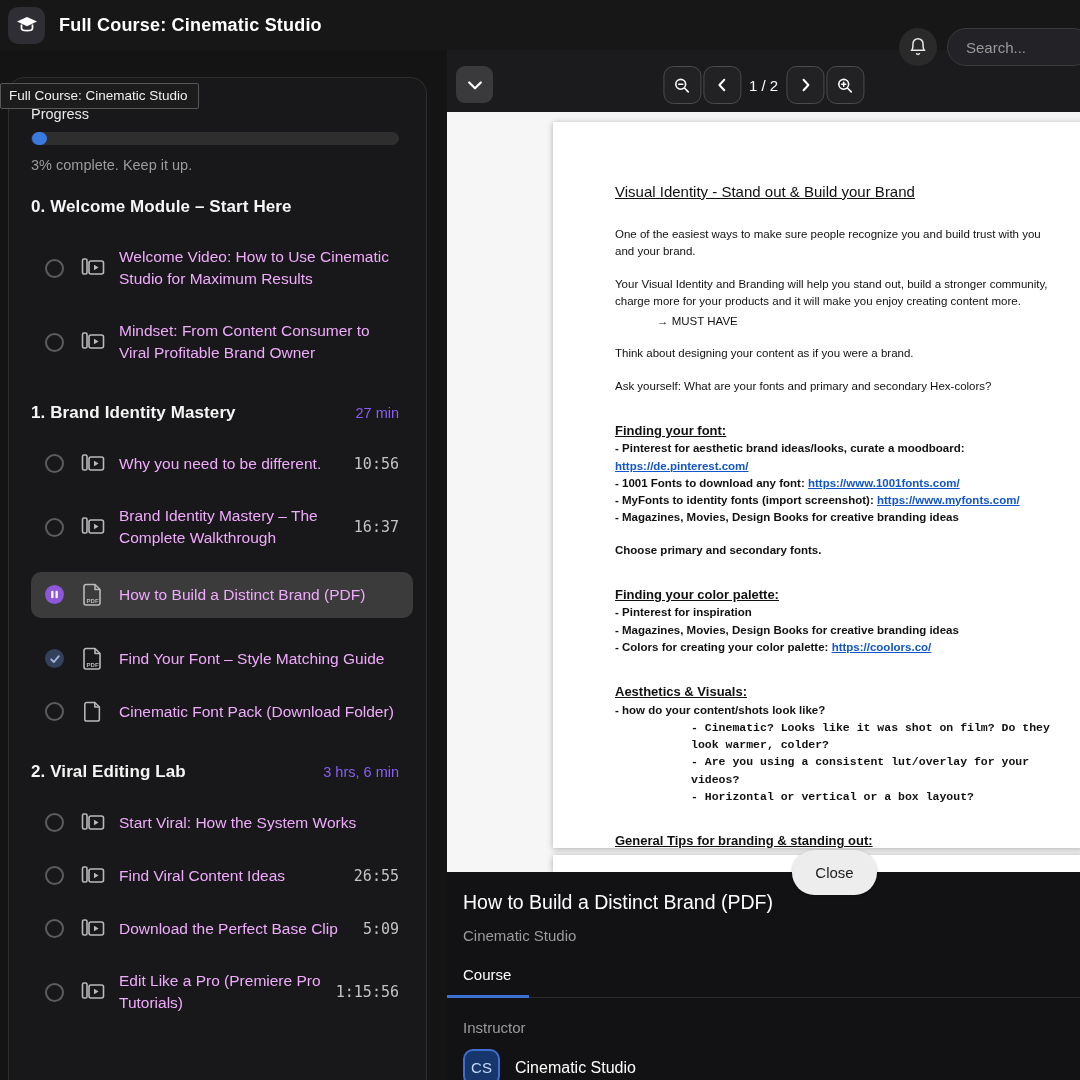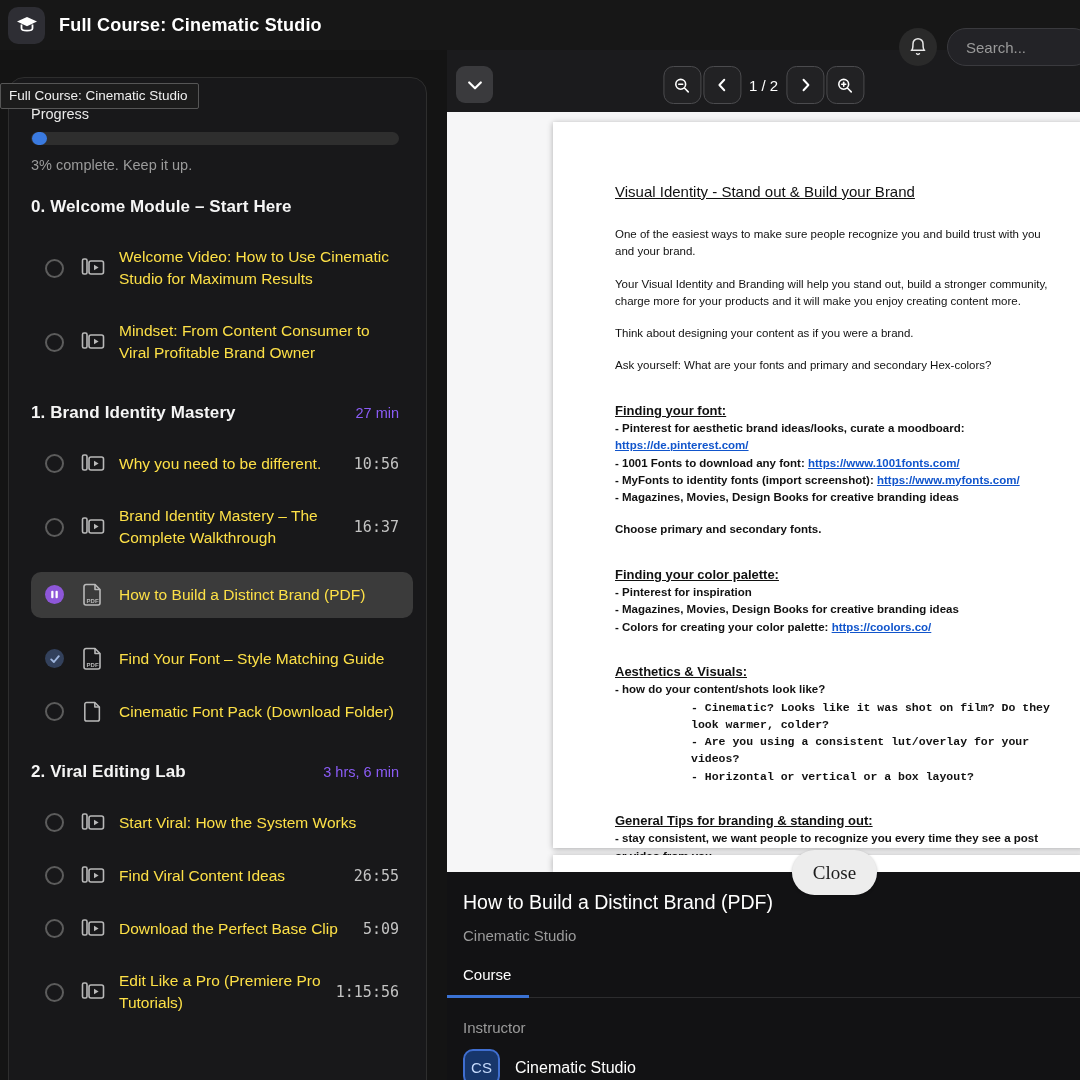--- a/index.html
+++ b/index.html
@@ -37,21 +37,21 @@
 
   .item { display:flex; align-items:center; margin-top:29px; padding-left:14px; }
   .item.selected { background:#3b3b3b; border-radius:10px; padding:11px 10px 11px 14px;
                    margin:22px -14px 16px 0; }
   .st { flex:0 0 auto; width:19px; height:19px; display:flex; align-items:center; justify-content:center; }
   .st-none { border:2px solid #5c5c5c; border-radius:50%; background:transparent; }
   .st-selected { border-radius:50%; background:#8e57d9; }
   .st-completed { border-radius:50%; background:#33415c; }
   .type-icon { flex:0 0 auto; margin-left:17px; width:24px; height:24px; display:flex;
                align-items:center; justify-content:center; color:#b9b9b9; }
-  .item-label { flex:1 1 auto; margin-left:14px; color:#fde047; font-size:15.5px; line-height:1.45; }
+  .item-label { flex:1 1 auto; margin-left:14px; color:#f0abfc; font-size:15.5px; line-height:1.45; }
   .item-duration { flex:0 0 auto; margin-left:12px; color:#c3c3c3; font-size:15px;
                    font-family:"DejaVu Sans Mono", monospace; align-self:center; }
 
   
   .main { position:absolute; left:447px; top:50px; width:633px; height:1030px; background:#1b1b1d; }
 
   .pdf-toolbar { position:absolute; left:0; top:0; width:633px; height:62px; background:#1b1b1d; }
   .collapse-btn { position:absolute; left:9px; top:16px; width:37px; height:37px; border-radius:9px;
                   background:#3a3a3d; display:flex; align-items:center; justify-content:center; }
   .pdf-controls { position:absolute; left:50%; transform:translateX(-50%); top:16px;
@@ -69,22 +69,22 @@
   .doc { font-size:11.5px; line-height:1.5; }
   .doc .p { margin-top:15px; font-weight:400; }
   .doc .indent { margin-top:3px; margin-left:42px; }
   .doc .h { margin-top:26px; font-size:13px; font-weight:700; text-decoration:underline; }
   .doc .li { font-weight:700; }
   .doc .li2 { font-weight:700; margin-left:76px;font-family:Liberation Mono, monospace; }
   .doc .b { font-weight:700; margin-top:15px; }
   .doc a { color:#1155cc; font-weight:700; }
 
   .close-btn { position:absolute; left:792px; top:850px; width:85px; height:45px; border-radius:23px;
-               background:#ededed; border:none; color:#1c1c1c; font-size:19px;
-               font-family:Liberation Serif, serif; display:flex; align-items:center;
+               background:#ededed; border:none; color:#1c1c1c; font-size:15px;
+               font-family:Liberation Sans, sans-serif; display:flex; align-items:center;
                justify-content:center; z-index:40; box-shadow:0 1px 3px rgba(0,0,0,.25); }
 
   .details { position:absolute; left:0; top:822px; width:633px; height:208px; background:#121214; }
   .lesson-title { color:#fff; font-size:19.5px; font-weight:500; margin:19px 0 0 16px; }
   .lesson-sub { color:#9b9b9b; font-size:15px; margin:13px 0 0 16px; }
   .tab-row { margin-top:22px; border-bottom:1px solid #2c2c2e; }
   .tab { display:inline-block; padding:0 16px 12px 16px; color:#fff; font-size:15px;
          border-bottom:3px solid #3a72d4; margin-bottom:-1px; min-width:82px; }
   .instructor-label { color:#9b9b9b; font-size:15px; margin:21px 0 0 16px; }
   .instructor-row { display:flex; align-items:center; margin:13px 0 0 16px; }
@@ -326,20 +326,21 @@
       </div>
     </div>
   </div>
 
   <div class="viewer">
     <div class="pdf-page">
       <div class="doc-title">Visual Identity - Stand out &amp; Build your Brand</div>
       <div class="doc" id="doc-body">
           <div class="p">One of the easiest ways to make sure people recognize you and build trust with you and your brand.</div>
           <div class="p">Your Visual Identity and Branding will help you stand out, build a stronger community, charge more for your products and it will make you enjoy creating content more.</div>
+          <div class="indent">→ MUST HAVE</div>
           <div class="p">Think about designing your content as if you were a brand.</div>
           <div class="p">Ask yourself: What are your fonts and primary and secondary Hex-colors?</div>
           <div class="h">Finding your font:</div>
           <div class="li">- Pinterest for aesthetic brand ideas/looks, curate a moodboard: <a href="#">https://de.pinterest.com/</a></div>
           <div class="li">- 1001 Fonts to download any font: <a href="#">https://www.1001fonts.com/</a></div>
           <div class="li">- MyFonts to identity fonts (import screenshot): <a href="#">https://www.myfonts.com/</a></div>
           <div class="li">- Magazines, Movies, Design Books for creative branding ideas</div>
           <div class="b">Choose primary and secondary fonts.</div>
           <div class="h">Finding your color palette:</div>
           <div class="li">- Pinterest for inspiration</div>

